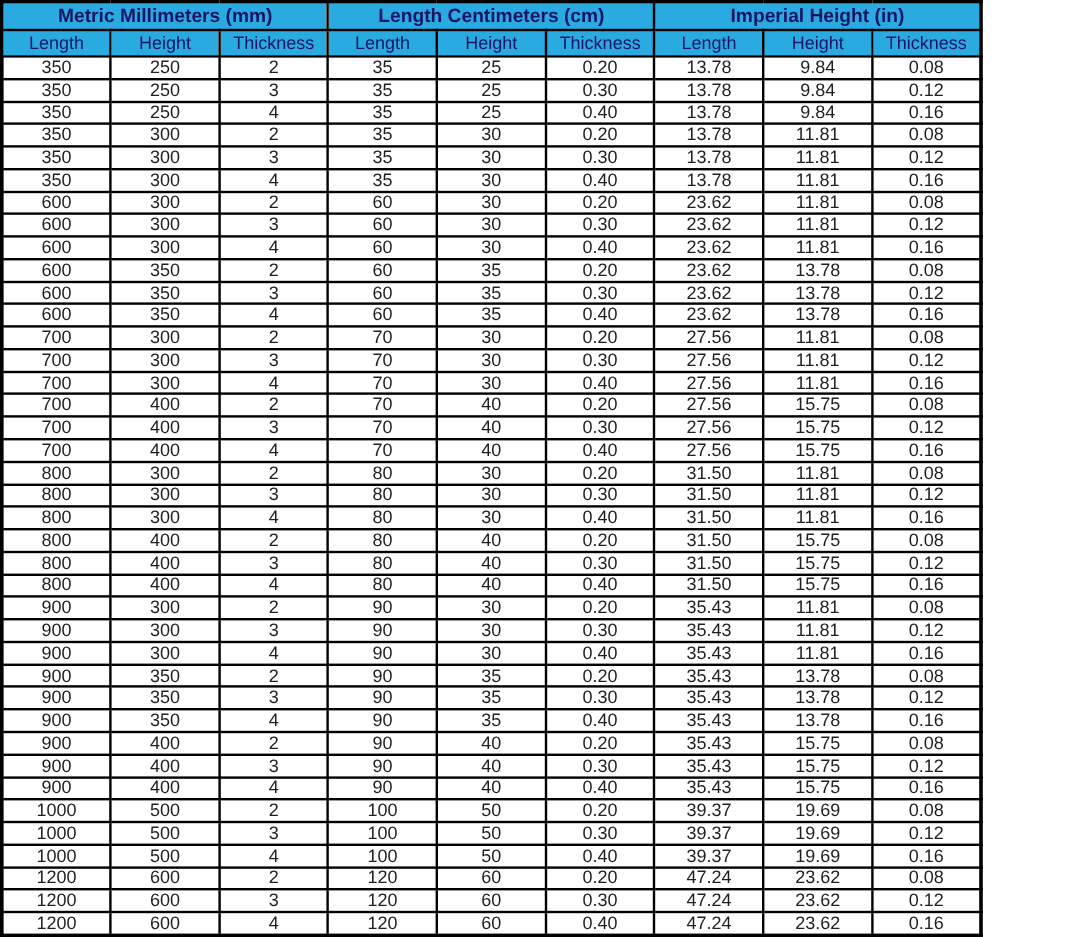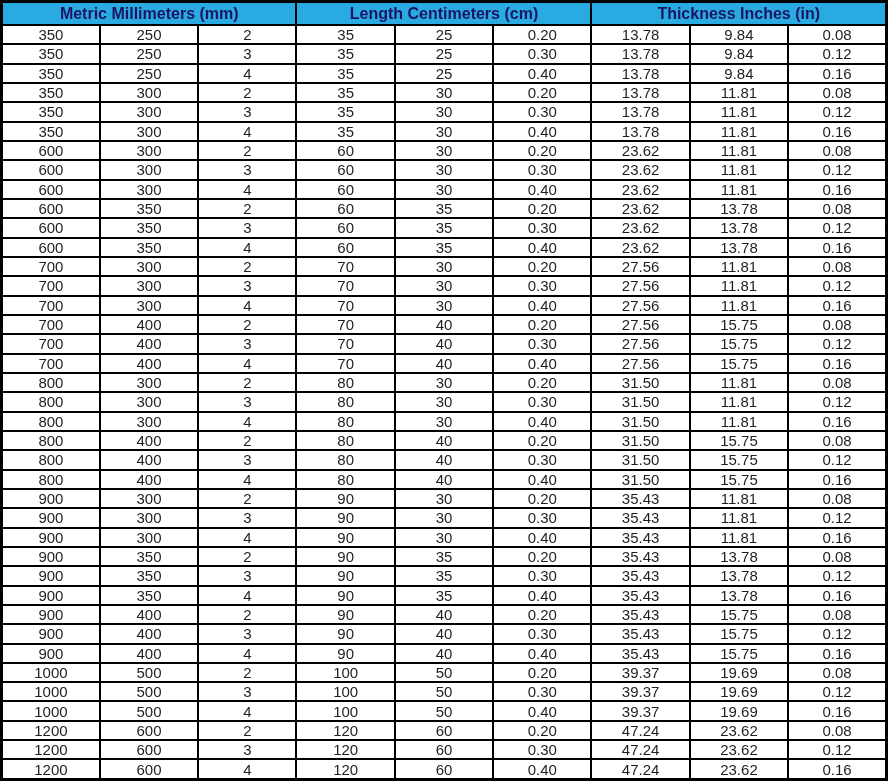--- a/index.html
+++ b/index.html
@@ -1,21 +1,21 @@
 <!DOCTYPE html>
 <html style="--header-bg: #29ABE2; --header-text: #1B1464; --border: #000000; --cell-bg: #FFFFFF; --cell-text: #1F1F1F;"><head>
 <meta charset="utf-8">
 <style>
   html, body { margin: 0; padding: 0; background: #fff; }
   body {
     width: 888px; height: 781px; overflow: hidden;
     font-family: "Liberation Sans", sans-serif;
   }
   table.conv {
-    width: 888px; height: 781px;
+    width: 819px; height: 781px;
     border-collapse: collapse; table-layout: fixed;
     border: 3px solid var(--border, #000);
   }
   table.conv th, table.conv td {
     border: 2px solid var(--border, #000);
     padding: 0; text-align: center; vertical-align: middle;
     overflow: hidden; white-space: nowrap;
   }
   th.group-hdr {
     background: var(--header-bg, #29ABE2);
@@ -34,21 +34,32 @@
   }
 </style>
 </head>
 <body>
 
 <table class="conv">
   <thead>
     <tr>
       <th class="group-hdr" colspan="3">Metric Millimeters (mm)</th>
       <th class="group-hdr" colspan="3">Length Centimeters (cm)</th>
-      <th class="group-hdr" colspan="3">Thickness Inches (in)</th>
+      <th class="group-hdr" colspan="3">Imperial Height (in)</th>
+    </tr>
+    <tr>
+      <th class="col-hdr">Length</th>
+      <th class="col-hdr">Height</th>
+      <th class="col-hdr">Thickness</th>
+      <th class="col-hdr">Length</th>
+      <th class="col-hdr">Height</th>
+      <th class="col-hdr">Thickness</th>
+      <th class="col-hdr">Length</th>
+      <th class="col-hdr">Height</th>
+      <th class="col-hdr">Thickness</th>
     </tr>
   </thead>
   <tbody id="table-body">
       <tr>
         <td class="cell">350</td>
         <td class="cell">250</td>
         <td class="cell">2</td>
         <td class="cell">35</td>
         <td class="cell">25</td>
         <td class="cell">0.20</td>

